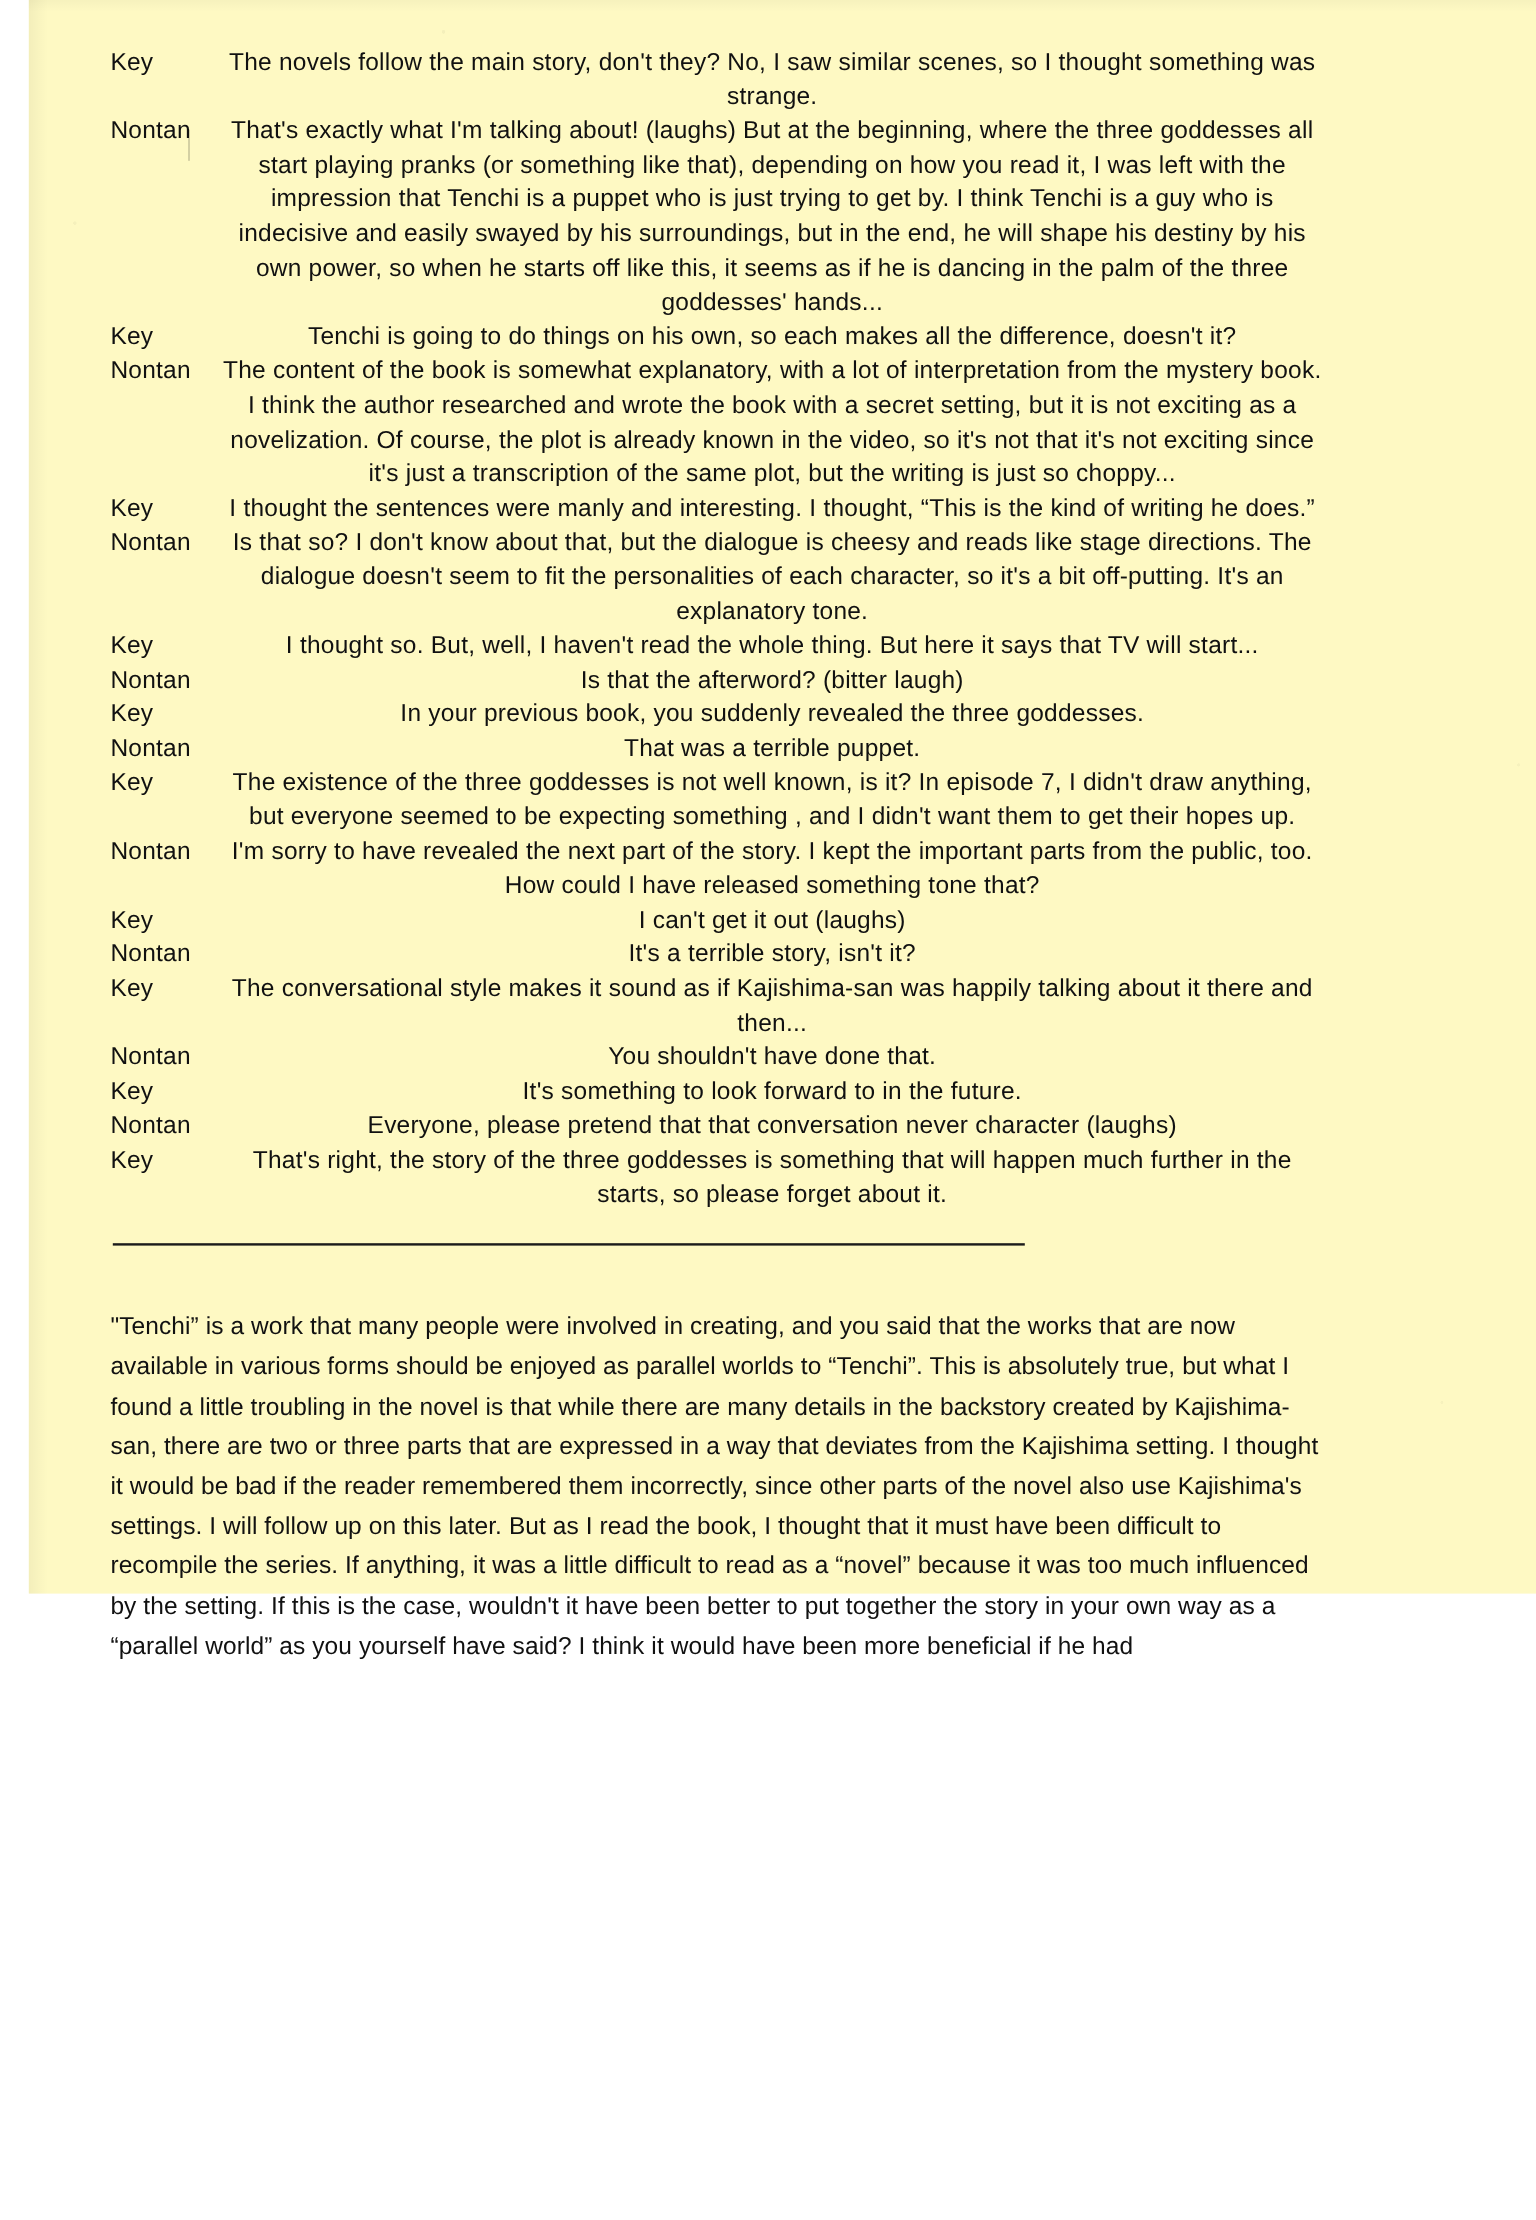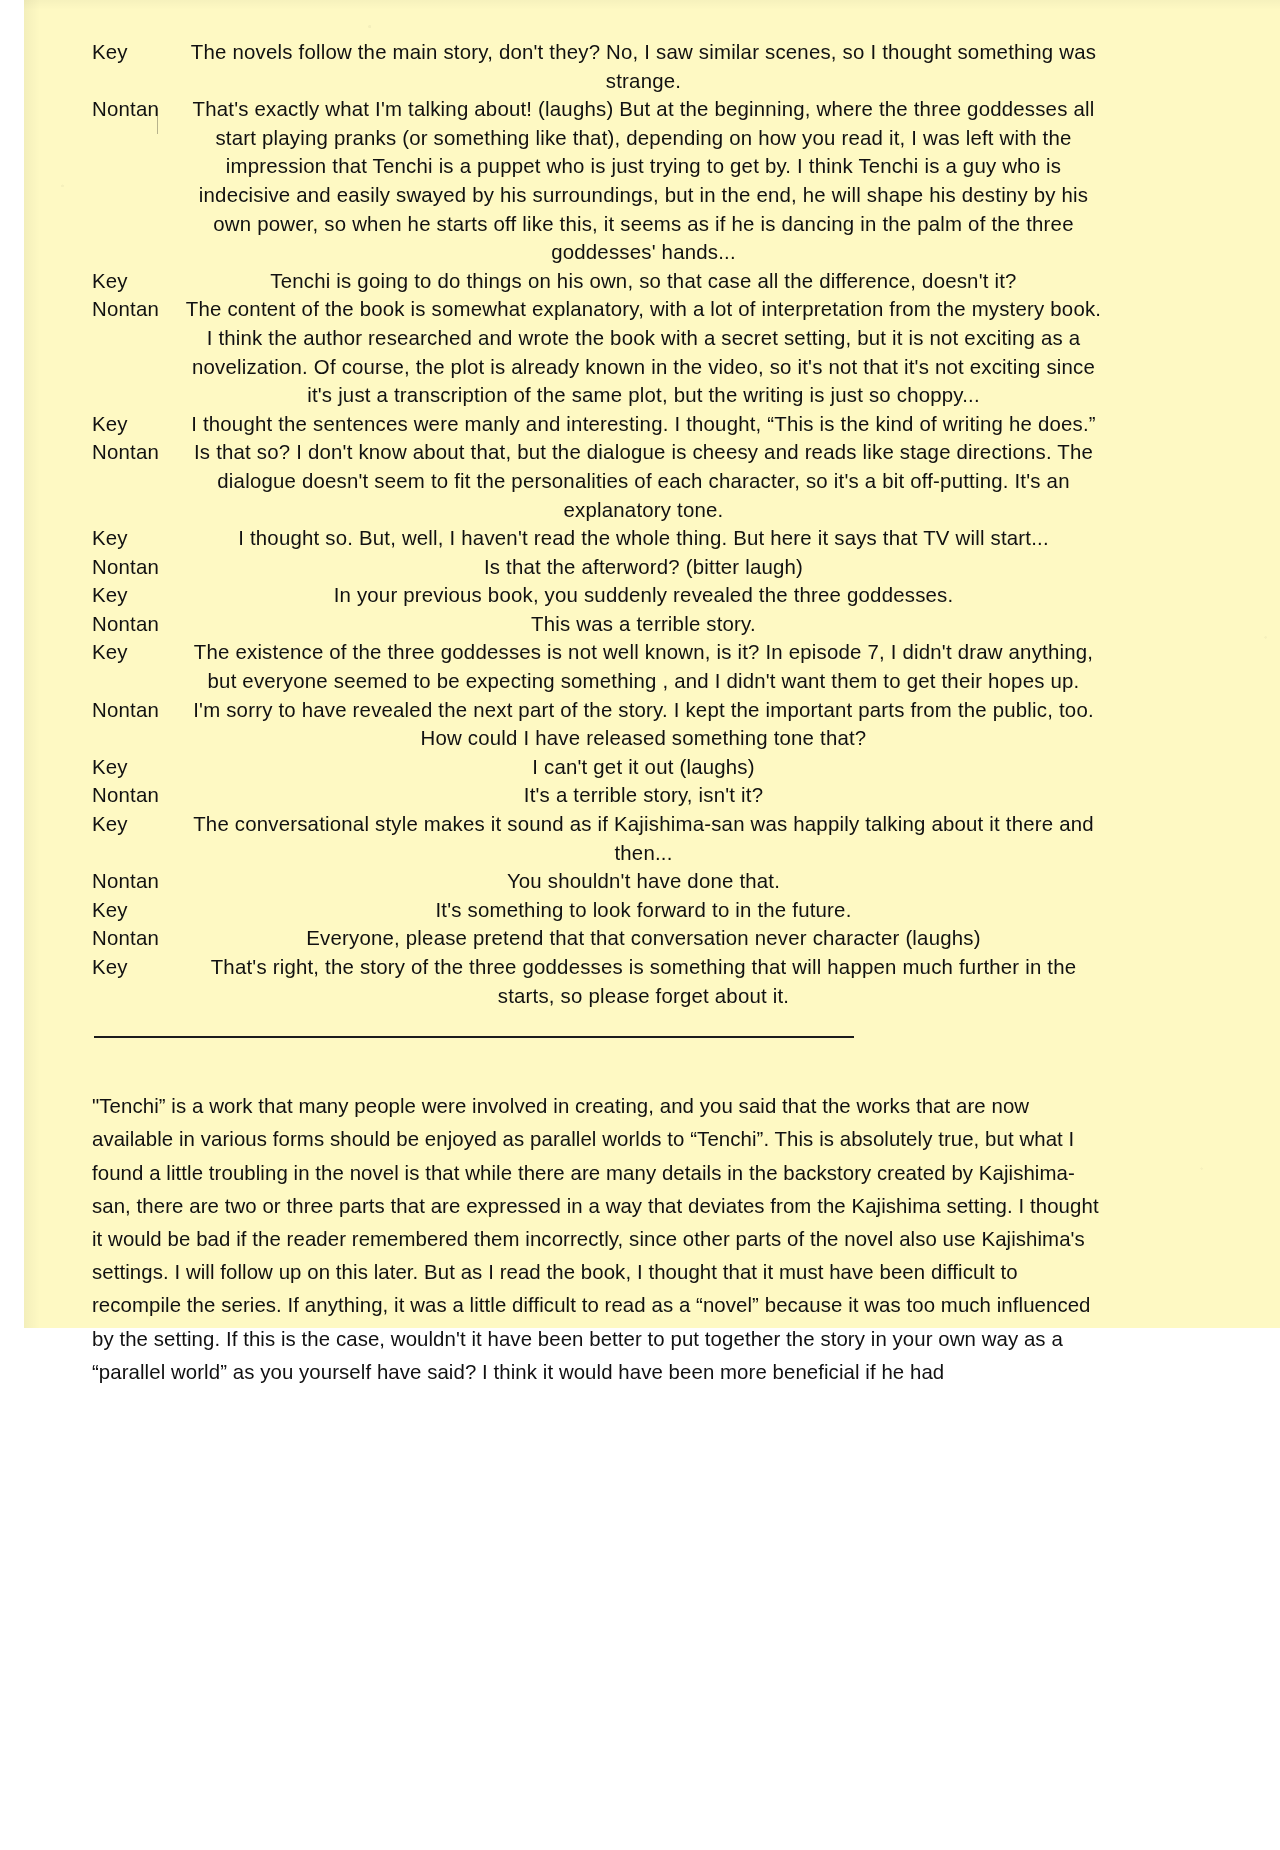--- a/index.html
+++ b/index.html
@@ -138,21 +138,21 @@
         <div class="d-row">
           <div class="d-speaker">Key</div>
           <div class="d-text">The novels follow the main story, don't they? No, I saw similar scenes, so I thought something was strange.</div>
         </div>
         <div class="d-row">
           <div class="d-speaker">Nontan</div>
           <div class="d-text">That's exactly what I'm talking about! (laughs) But at the beginning, where the three goddesses all start playing pranks (or something like that), depending on how you read it, I was left with the impression that Tenchi is a puppet who is just trying to get by. I think Tenchi is a guy who is indecisive and easily swayed by his surroundings, but in the end, he will shape his destiny by his own power, so when he starts off like this, it seems as if he is dancing in the palm of the three goddesses' hands...</div>
         </div>
         <div class="d-row">
           <div class="d-speaker">Key</div>
-          <div class="d-text">Tenchi is going to do things on his own, so that case all the difference, doesn't it?</div>
+          <div class="d-text">Tenchi is going to do things on his own, so each makes all the difference, doesn't it?</div>
         </div>
         <div class="d-row">
           <div class="d-speaker">Nontan</div>
           <div class="d-text">The content of the book is somewhat explanatory, with a lot of interpretation from the mystery book. I think the author researched and wrote the book with a secret setting, but it is not exciting as a novelization. Of course, the plot is already known in the video, so it's not that it's not exciting since it's just a transcription of the same plot, but the writing is just so choppy...</div>
         </div>
         <div class="d-row">
           <div class="d-speaker">Key</div>
           <div class="d-text">I thought the sentences were manly and interesting. I thought, “This is the kind of writing he does.”</div>
         </div>
         <div class="d-row">
@@ -166,21 +166,21 @@
         <div class="d-row">
           <div class="d-speaker">Nontan</div>
           <div class="d-text">Is that the afterword? (bitter laugh)</div>
         </div>
         <div class="d-row">
           <div class="d-speaker">Key</div>
           <div class="d-text">In your previous book, you suddenly revealed the three goddesses.</div>
         </div>
         <div class="d-row">
           <div class="d-speaker">Nontan</div>
-          <div class="d-text">This was a terrible story.</div>
+          <div class="d-text">That was a terrible puppet.</div>
         </div>
         <div class="d-row">
           <div class="d-speaker">Key</div>
           <div class="d-text">The existence of the three goddesses is not well known, is it? In episode 7, I didn't draw anything, but everyone seemed to be expecting something , and I didn't want them to get their hopes up.</div>
         </div>
         <div class="d-row">
           <div class="d-speaker">Nontan</div>
           <div class="d-text">I'm sorry to have revealed the next part of the story. I kept the important parts from the public, too. How could I have released something tone that?</div>
         </div>
         <div class="d-row">

